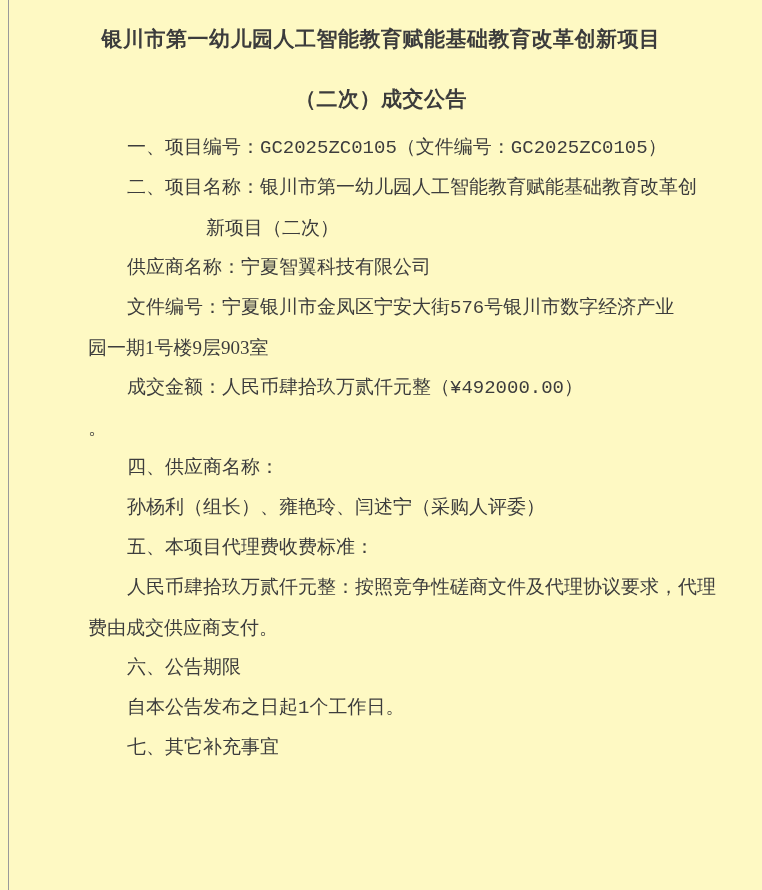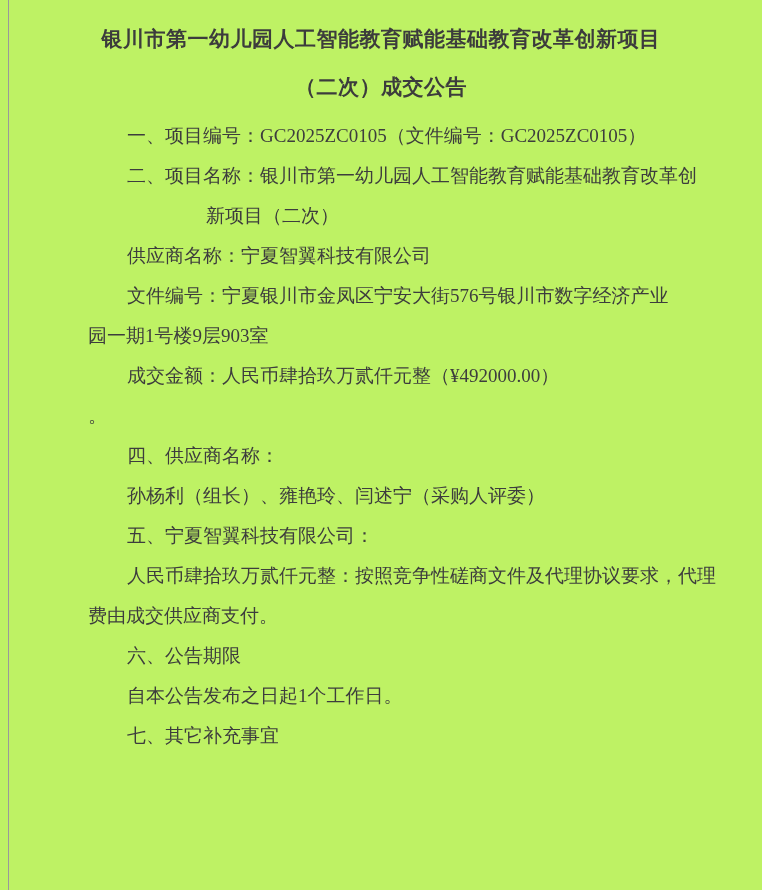--- a/index.html
+++ b/index.html
@@ -4,21 +4,21 @@
 <style>
   html, body {
     margin: 0;
     padding: 0;
     background: #ffffff;
   }
   .page {
     position: relative;
     width: 762px;
     height: 890px;
-    background: #bef264;
+    background: #fef9c3;
     overflow: hidden;
     font-family: "Liberation Serif", "DejaVu Serif", serif;
   }
   .left-rule {
     position: absolute;
     left: 8px;
     top: 0;
     width: 1px;
     height: 100%;
     background: #9a9a9a;
@@ -28,35 +28,36 @@
     text-align: center;
     color: #3c3c3c;
   }
   .title-line {
     font-size: 21px;
     font-weight: bold;
     line-height: 26px;
     letter-spacing: 0.5px;
   }
   .title-line.second {
-    margin-top: 22px;
+    margin-top: 34px;
   }
   .doc-body {
     margin-top: 16px;
     padding-left: 88px;
     padding-right: 30px;
     color: #3d3d3d;
   }
   .line {
     font-size: 19px;
     line-height: 40px;
     white-space: nowrap;
   }
   .line.indent {
     text-indent: 39px;
+    font-family: Liberation Mono, monospace;
   }
   .line.hang {
     margin-left: 118px;
   }
 </style>
 </head>
 <body>
 
 <div class="page">
   <div class="left-rule"></div>
@@ -70,20 +71,20 @@
     <div class="line indent">一、项目编号：GC2025ZC0105（文件编号：GC2025ZC0105）</div>
     <div class="line indent">二、项目名称：银川市第一幼儿园人工智能教育赋能基础教育改革创</div>
     <div class="line hang">新项目（二次）</div>
     <div class="line indent">供应商名称：宁夏智翼科技有限公司</div>
     <div class="line indent">文件编号：宁夏银川市金凤区宁安大街576号银川市数字经济产业</div>
     <div class="line">园一期1号楼9层903室</div>
     <div class="line indent">成交金额：人民币肆拾玖万贰仟元整（¥492000.00）</div>
     <div class="line">。</div>
     <div class="line indent">四、供应商名称：</div>
     <div class="line indent">孙杨利（组长）、雍艳玲、闫述宁（采购人评委）</div>
-    <div class="line indent">五、宁夏智翼科技有限公司：</div>
+    <div class="line indent">五、本项目代理费收费标准：</div>
     <div class="line indent">人民币肆拾玖万贰仟元整：按照竞争性磋商文件及代理协议要求，代理</div>
     <div class="line">费由成交供应商支付。</div>
     <div class="line indent">六、公告期限</div>
     <div class="line indent">自本公告发布之日起1个工作日。</div>
     <div class="line indent">七、其它补充事宜</div>
   </div>
 </div>
 
 </body></html>

